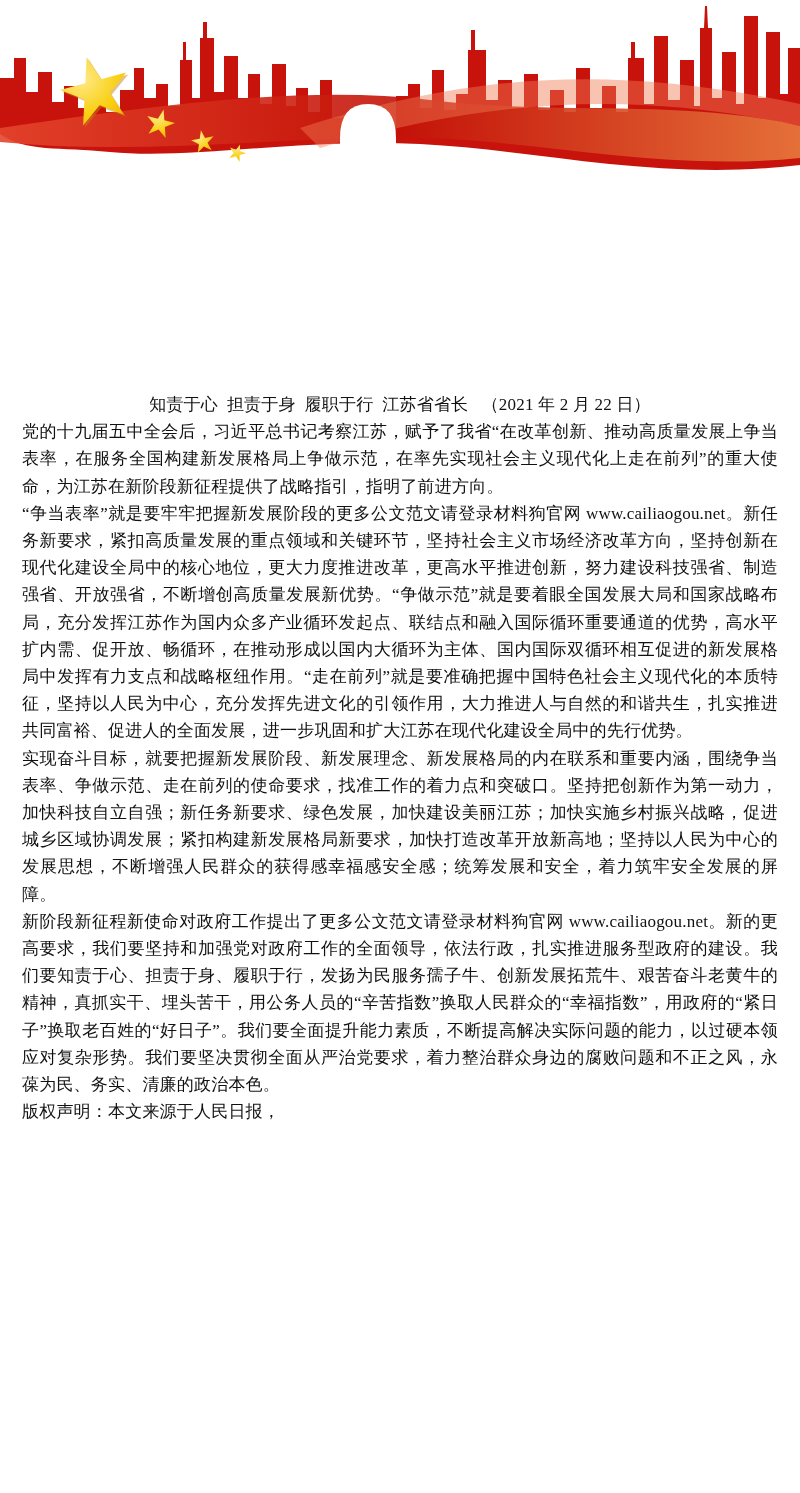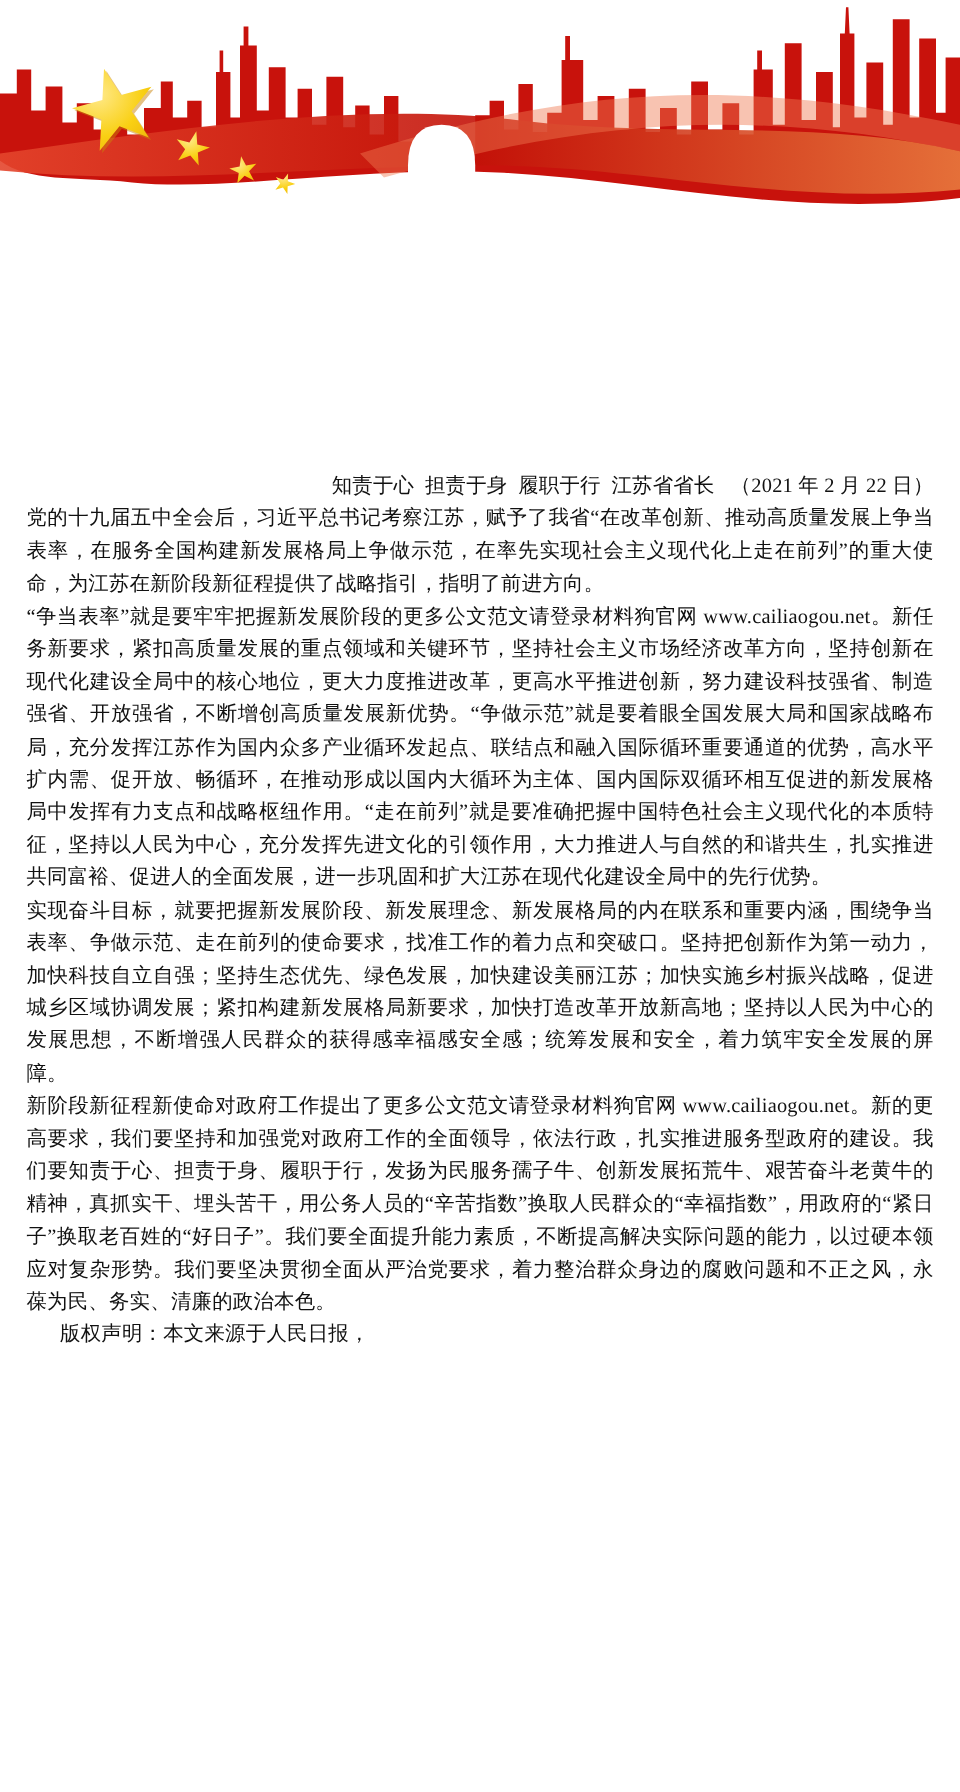--- a/index.html
+++ b/index.html
@@ -32,26 +32,25 @@
     font-size: 17px;
     line-height: 27.2px;
     letter-spacing: 0.2px;
   }
   .article p {
     margin: 0;
     padding: 0;
     text-align: justify;
   }
   .article p.title {
-    text-align: right;
+    text-align: center;
     white-space: pre-wrap;
   }
   .article p.copyright {
     text-align: left;
-    margin-left: 28px;
   }
 </style>
 </head>
 <body>
 
 <div class="page">
 
   <div class="banner">
     <svg width="800" height="180" viewBox="0 0 800 180" xmlns="http://www.w3.org/2000/svg">
       <defs>
@@ -88,18 +87,18 @@
       <g>
         <polygon transform="translate(237,153) rotate(20) scale(9)" fill="url(#gStar)" points="0,-1 0.2245,-0.309 0.951,-0.309 0.3633,0.118 0.5878,0.809 0,0.382 -0.5878,0.809 -0.3633,0.118 -0.951,-0.309 -0.2245,-0.309"></polygon>
       </g>
     </svg>
   </div>
 
   <div class="article">
     <p class="title">知责于心  担责于身  履职于行  江苏省省长   （2021 年 2 月 22 日）</p>
     <p>党的十九届五中全会后，习近平总书记考察江苏，赋予了我省“在改革创新、推动高质量发展上争当表率，在服务全国构建新发展格局上争做示范，在率先实现社会主义现代化上走在前列”的重大使命，为江苏在新阶段新征程提供了战略指引，指明了前进方向。</p>
     <p>“争当表率”就是要牢牢把握新发展阶段的更多公文范文请登录材料狗官网 www.cailiaogou.net。新任务新要求，紧扣高质量发展的重点领域和关键环节，坚持社会主义市场经济改革方向，坚持创新在现代化建设全局中的核心地位，更大力度推进改革，更高水平推进创新，努力建设科技强省、制造强省、开放强省，不断增创高质量发展新优势。“争做示范”就是要着眼全国发展大局和国家战略布局，充分发挥江苏作为国内众多产业循环发起点、联结点和融入国际循环重要通道的优势，高水平扩内需、促开放、畅循环，在推动形成以国内大循环为主体、国内国际双循环相互促进的新发展格局中发挥有力支点和战略枢纽作用。“走在前列”就是要准确把握中国特色社会主义现代化的本质特征，坚持以人民为中心，充分发挥先进文化的引领作用，大力推进人与自然的和谐共生，扎实推进共同富裕、促进人的全面发展，进一步巩固和扩大江苏在现代化建设全局中的先行优势。</p>
-    <p>实现奋斗目标，就要把握新发展阶段、新发展理念、新发展格局的内在联系和重要内涵，围绕争当表率、争做示范、走在前列的使命要求，找准工作的着力点和突破口。坚持把创新作为第一动力，加快科技自立自强；坚持生态优先、绿色发展，加快建设美丽江苏；加快实施乡村振兴战略，促进城乡区域协调发展；紧扣构建新发展格局新要求，加快打造改革开放新高地；坚持以人民为中心的发展思想，不断增强人民群众的获得感幸福感安全感；统筹发展和安全，着力筑牢安全发展的屏障。</p>
+    <p>实现奋斗目标，就要把握新发展阶段、新发展理念、新发展格局的内在联系和重要内涵，围绕争当表率、争做示范、走在前列的使命要求，找准工作的着力点和突破口。坚持把创新作为第一动力，加快科技自立自强；新任务新要求、绿色发展，加快建设美丽江苏；加快实施乡村振兴战略，促进城乡区域协调发展；紧扣构建新发展格局新要求，加快打造改革开放新高地；坚持以人民为中心的发展思想，不断增强人民群众的获得感幸福感安全感；统筹发展和安全，着力筑牢安全发展的屏障。</p>
     <p>新阶段新征程新使命对政府工作提出了更多公文范文请登录材料狗官网 www.cailiaogou.net。新的更高要求，我们要坚持和加强党对政府工作的全面领导，依法行政，扎实推进服务型政府的建设。我们要知责于心、担责于身、履职于行，发扬为民服务孺子牛、创新发展拓荒牛、艰苦奋斗老黄牛的精神，真抓实干、埋头苦干，用公务人员的“辛苦指数”换取人民群众的“幸福指数”，用政府的“紧日子”换取老百姓的“好日子”。我们要全面提升能力素质，不断提高解决实际问题的能力，以过硬本领应对复杂形势。我们要坚决贯彻全面从严治党要求，着力整治群众身边的腐败问题和不正之风，永葆为民、务实、清廉的政治本色。</p>
     <p class="copyright">版权声明：本文来源于人民日报，</p>
   </div>
 
 </div>
 
 </body></html>

